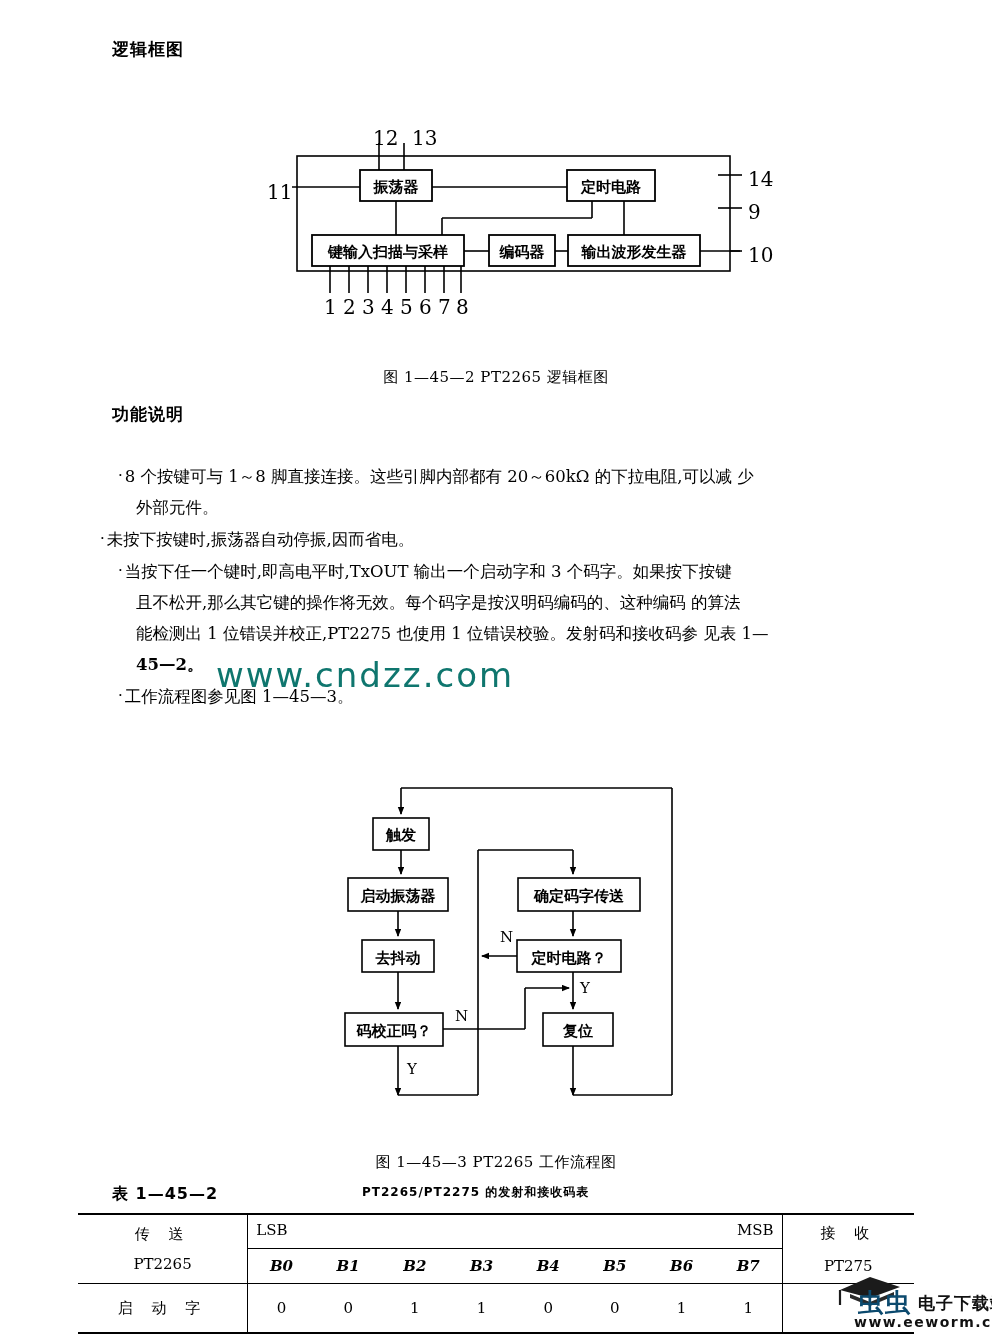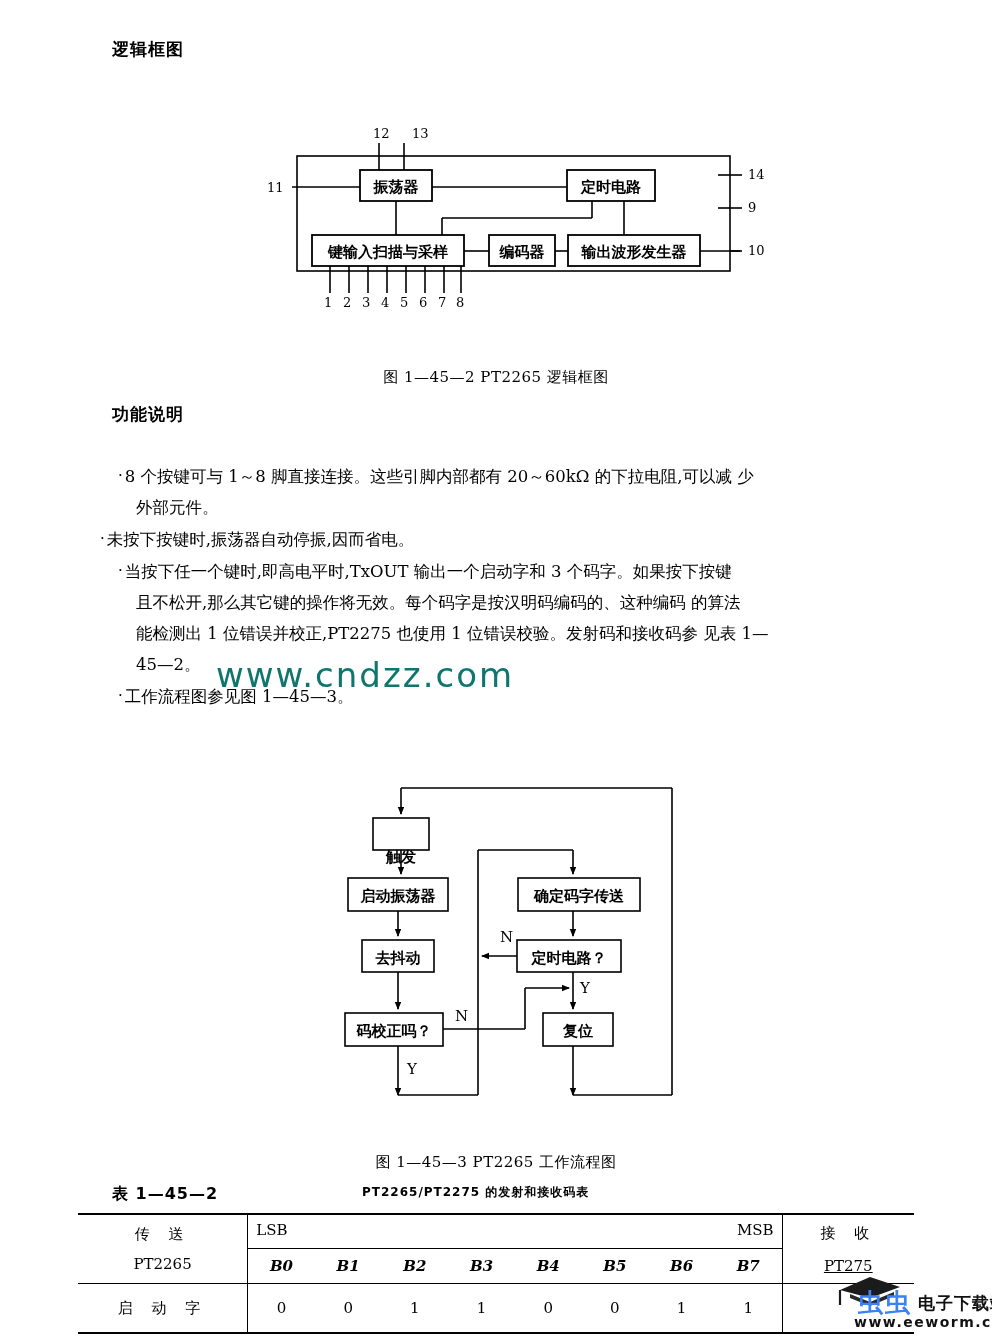--- a/index.html
+++ b/index.html
@@ -60,21 +60,21 @@
   .dgm-label {
     position: absolute;
     font-family: "DejaVu Sans", "Liberation Sans", sans-serif;
     font-size: 15px;
     white-space: nowrap;
     text-align: center;
     font-weight: bold;
   }
   .pin-num {
     position: absolute;
-    font-size: 13px;
+    font-size: 20px;
     font-family: "DejaVu Serif", "Liberation Serif", serif;
     white-space: nowrap;
   }
 
   
   .flow-label {
     position: absolute;
     font-family: "DejaVu Sans", "Liberation Sans", sans-serif;
     font-size: 15px;
     font-weight: bold;
@@ -129,21 +129,21 @@
     position: absolute;
     left: 836px;
     top: 1272px;
     width: 160px;
     height: 62px;
     user-select: none;
   }
   #wm-logo .cn-red {
     position: absolute;
     left: 22px; top: 14px;
-    color: #3b82f6;
+    color: #0c4a6e;
     font-weight: bold;
     font-size: 25px;
     font-family: "DejaVu Sans", "Liberation Sans", sans-serif;
     letter-spacing: 2px;
   }
   #wm-logo .cn-black {
     position: absolute;
     left: 82px; top: 20px;
     color: #111;
     font-weight: bold;
@@ -260,21 +260,21 @@
 
   <div class="bullet-row" style="padding-left:14px;">
     <span class="dot">·</span><span>当按下任一个键时,即高电平时,TxOUT 输出一个启动字和 3 个码字。如果按下按键</span>
   </div>
   <div class="bullet-row" style="padding-left:32px;">
     <span>且不松开,那么其它键的操作将无效。每个码字是按汉明码编码的、这种编码 的算法</span>
   </div>
   <div class="bullet-row" style="padding-left:32px;">
     <span>能检测出 1 位错误并校正,PT2275 也使用 1 位错误校验。发射码和接收码参 见表 1—</span>
   </div>
-  <div class="bullet-row" style="padding-left:32px;">
+  <div class="bullet-row" style="padding-left:32px;font-weight:bold;">
     <span>45—2。</span>
   </div>
 
   <div class="bullet-row" style="padding-left:14px;">
     <span class="dot">·</span><span>工作流程图参见图 1—45—3。</span>
   </div>
 </div>
 
 <div id="wm-cndzz">www.cndzz.com</div>
 
@@ -319,21 +319,21 @@
 
     <line x1="443" y1="1029" x2="525" y2="1029"></line>
     <line x1="525" y1="1029" x2="525" y2="988"></line>
     <line x1="525" y1="988" x2="569" y2="988" marker-end="url(#ah)"></line>
 
     <line x1="573" y1="1046" x2="573" y2="1095" marker-end="url(#ah)"></line>
     <line x1="573" y1="1095" x2="672" y2="1095"></line>
   </g>
 </svg>
 
-<div class="flow-label" style="left:373px; top:848px; width:56px;">触发</div>
+<div class="flow-label" style="left:373px; top:826px; width:56px;">触发</div>
 <div class="flow-label" style="left:348px; top:887px; width:100px;">启动振荡器</div>
 <div class="flow-label" style="left:362px; top:949px; width:72px;">去抖动</div>
 <div class="flow-label" style="left:345px; top:1022px; width:98px;">码校正吗？</div>
 <div class="flow-label" style="left:518px; top:887px; width:122px;">确定码字传送</div>
 <div class="flow-label" style="left:517px; top:949px; width:104px;">定时电路？</div>
 <div class="flow-label" style="left:543px; top:1022px; width:70px;">复位</div>
 
 <div class="flow-yn" style="left:455px; top:1007px;">N</div>
 <div class="flow-yn" style="left:407px; top:1060px;">Y</div>
 <div class="flow-yn" style="left:500px; top:928px;">N</div>
@@ -352,21 +352,21 @@
         <div style="margin-top:11px;">PT2265</div>
       </td>
       <td colspan="8" class="tbl-top-rule sub-rule vline-l vline-r" style="height:33px;margin-top:42px;">
         <div style="position:relative; height:22px;">
           <span style="position:absolute; left:8px; top:0;" class="lsb-msb">LSB</span>
           <span style="position:absolute; right:8px; top:0;" class="lsb-msb">MSB</span>
         </div>
       </td>
       <td rowspan="2" class="tbl-top-rule tbl-mid-rule" style="width:132px;">
         <div class="cjk-sp">接  收</div>
-        <div style="margin-top:14px;text-decoration:underline;">PT275</div>
+        <div style="margin-top:14px;">PT275</div>
       </td>
     </tr>
     <tr>
       <td class="tbl-mid-rule vline-l bitname" style="height:34px; width:67px;">B0</td>
       <td class="tbl-mid-rule bitname" style="width:67px;">B1</td>
       <td class="tbl-mid-rule bitname" style="width:67px;">B2</td>
       <td class="tbl-mid-rule bitname" style="width:67px;">B3</td>
       <td class="tbl-mid-rule bitname" style="width:67px;">B4</td>
       <td class="tbl-mid-rule bitname" style="width:67px;">B5</td>
       <td class="tbl-mid-rule bitname" style="width:67px;">B6</td>

